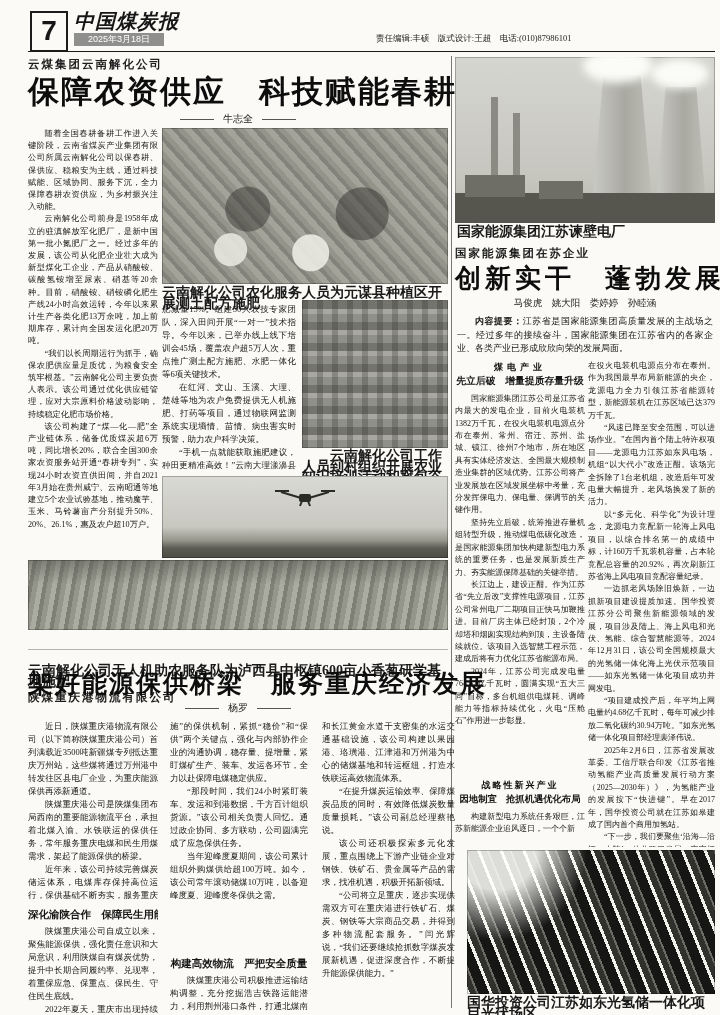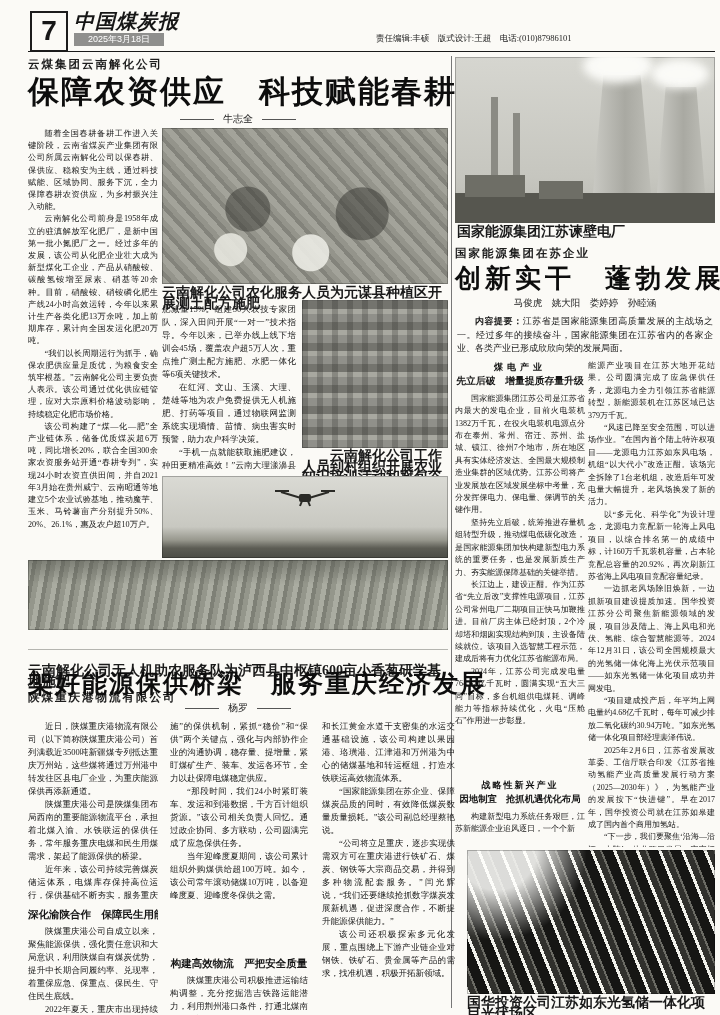--- a/index.html
+++ b/index.html
@@ -159,23 +159,23 @@
   <div class="col f-body2" style="left:170px;top:952px;width:138px;height:63px;">
     <div class="b-subhead">构建高效物流　严把安全质量</div>
     <div>
         <p class="para">陕煤重庆港公司积极推进运输结构调整，充分挖掘浩吉铁路运能潜力，利用荆州港口条件，打通北煤南运入渝新通道。</p>
       </div>
   </div>
 
   <div class="col f-body2 cont-first" style="left:322px;top:720px;width:133px;height:295px;">
     <div>
         <p class="para">和长江黄金水道干支密集的水运交通基础设施，该公司构建以果园港、珞璜港、江津港和万州港为中心的储煤基地和转运枢纽，打造水铁联运高效物流体系。</p>
-        <p class="para">“国家能源集团在苏企业、保障煤炭品质的同时，有效降低煤炭数量质量损耗。”该公司副总经理蔡艳说。</p>
+        <p class="para">“在提升煤炭运输效率、保障煤炭品质的同时，有效降低煤炭数量质量损耗。”该公司副总经理蔡艳说。</p>
+        <p class="para">该公司还积极探索多元化发展，重点围绕上下游产业链企业对钢铁、铁矿石、贵金属等产品的需求，找准机遇，积极开拓新领域。</p>
         <p class="para">“公司将立足重庆，逐步实现供需双方可在重庆港进行铁矿石、煤炭、钢铁等大宗商品交易，并得到多种物流配套服务。”闫光辉说，“我们还要继续抢抓数字煤炭发展新机遇，促进深度合作，不断提升能源保供能力。”</p>
-        <p class="para">该公司还积极探索多元化发展，重点围绕上下游产业链企业对钢铁、铁矿石、贵金属等产品的需求，找准机遇，积极开拓新领域。</p>
       </div>
   </div>
 
   <div class="photo ph-plant" style="left:455px;top:57px;width:260px;height:166px;">
     <div class="tower" style="left:138px;top:18px;width:58px;height:118px;"></div>
     <div class="tower" style="left:202px;top:30px;width:48px;height:106px;"></div>
     <div class="steam" style="left:128px;top:-8px;width:70px;height:34px;"></div>
     <div class="steam" style="left:196px;top:2px;width:58px;height:30px;"></div>
     <div class="chimney" style="left:36px;top:40px;height:96px;"></div>
     <div class="chimney" style="left:58px;top:56px;height:80px;"></div>
@@ -207,21 +207,21 @@
   <div class="col f-body3" style="left:455px;top:778px;width:130px;height:69px;">
     <div class="sec-label" style="letter-spacing:2px;">战略性新兴产业</div>
     <div class="r-subhead" style="font-size:9.3px;">因地制宜　抢抓机遇优化布局</div>
     <div>
         <p class="para">构建新型电力系统任务艰巨，江苏新能源企业追风逐日，一个个新</p>
       </div>
   </div>
 
   <div class="col f-body3 cont-first" style="left:588px;top:360px;width:127px;height:487px;">
     <div>
-        <p class="para">能源产业项目在江苏大地开花结果。公司圆满完成了应急保供任务，龙源电力全力引领江苏省能源转型，新能源装机在江苏区域已达379万千瓦。</p>
+        <p class="para">在役火电装机电源点分布在泰州。作为我国最早布局新能源的央企，龙源电力全力引领江苏省能源转型，新能源装机在江苏区域已达379万千瓦。</p>
         <p class="para">“风速已降至安全范围，可以进场作业。”在国内首个陆上特许权项目——龙源电力江苏如东风电场，机组“以大代小”改造正酣。该场完全拆除了1台老机组，改造后年可发电量大幅提升，老风场换发了新的活力。</p>
         <p class="para">以“多元化、科学化”为设计理念，龙源电力竞配新一轮海上风电项目，以综合排名第一的成绩中标，计160万千瓦装机容量，占本轮竞配总容量的20.92%，再次刷新江苏省海上风电项目竞配容量纪录。</p>
         <p class="para">一边抓老风场除旧焕新，一边抓新项目建设提质加速。国华投资江苏分公司聚焦新能源领域的发展，项目涉及陆上、海上风电和光伏、氢能、综合智慧能源等。2024年12月31日，该公司全国规模最大的光氢储一体化海上光伏示范项目——如东光氢储一体化项目成功并网发电。</p>
         <p class="para">“项目建成投产后，年平均上网电量约4.68亿千瓦时，每年可减少排放二氧化碳约30.94万吨。”如东光氢储一体化项目部经理裴泽伟说。</p>
         <p class="para">2025年2月6日，江苏省发展改革委、工信厅联合印发《江苏省推动氢能产业高质量发展行动方案（2025—2030年）》，为氢能产业的发展按下“快进键”。早在2017年，国华投资公司就在江苏如皋建成了国内首个商用加氢站。</p>
         <p class="para">“下一步，我们要聚焦‘沿海—沿江—内陆’一体化项目发展，牢牢把握‘新能源+氢能’的主题主线，加强战略性新兴产业布局。”国华投资江苏分公司党委书记、董事长苏志国说。</p>
       </div>
   </div>
 
   <div class="photo ph-solar" style="left:467px;top:850px;width:248px;height:144px;"></div>

